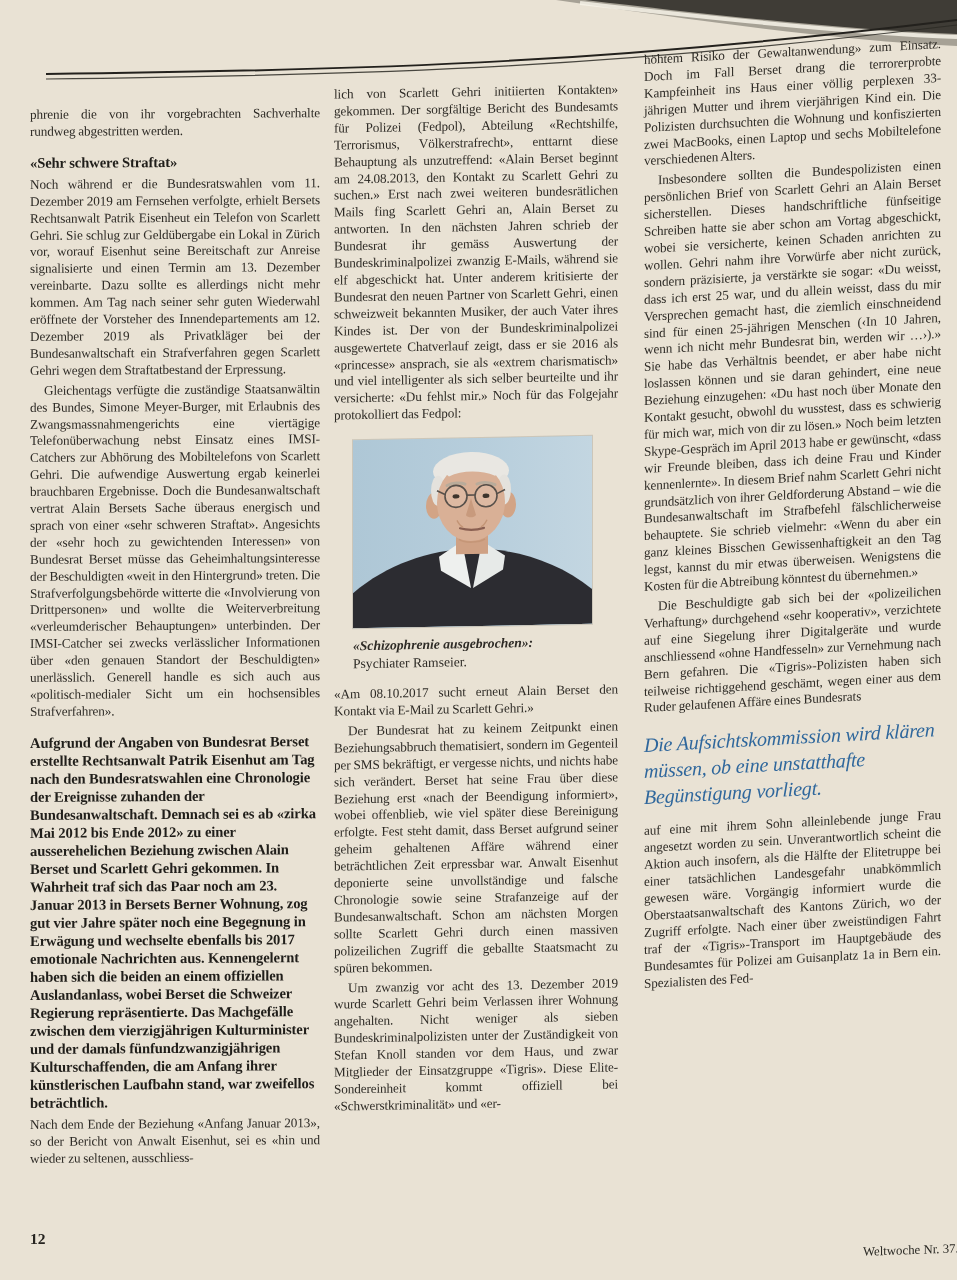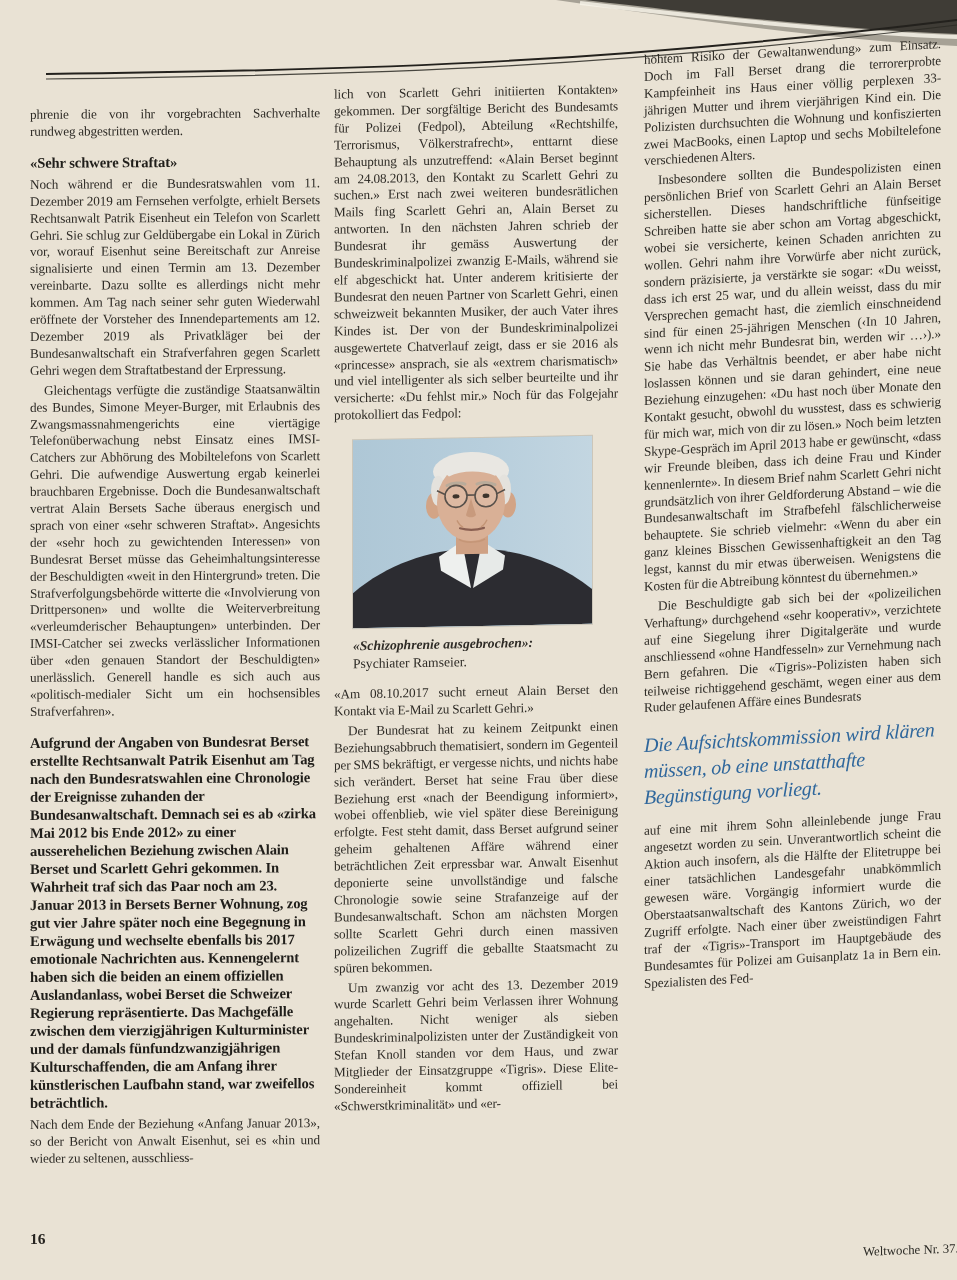--- a/index.html
+++ b/index.html
@@ -148,16 +148,16 @@
   </div>
 
   <div class="col col-right">
     <p class="body-p">höhtem Risiko der Gewaltanwendung» zum Einsatz. Doch im Fall Berset drang die terrorerprobte Kampfeinheit ins Haus einer völlig perplexen 33-jährigen Mutter und ihrem vierjährigen Kind ein. Die Polizisten durchsuchten die Wohnung und konfiszierten zwei MacBooks, einen Laptop und sechs Mobiltelefone verschiedenen Alters.</p>
     <p class="body-p ind">Insbesondere sollten die Bundespolizisten einen persönlichen Brief von Scarlett Gehri an Alain Berset sicherstellen. Dieses handschriftliche fünfseitige Schreiben hatte sie aber schon am Vortag abgeschickt, wobei sie versicherte, keinen Schaden anrichten zu wollen. Gehri nahm ihre Vorwürfe aber nicht zurück, sondern präzisierte, ja verstärkte sie sogar: «Du weisst, dass ich erst 25 war, und du allein weisst, dass du mir Versprechen gemacht hast, die ziemlich einschneidend sind für einen 25-jährigen Menschen (‹In 10 Jahren, wenn ich nicht mehr Bundesrat bin, werden wir …›).» Sie habe das Verhältnis beendet, er aber habe nicht loslassen können und sie daran gehindert, eine neue Beziehung einzugehen: «Du hast noch über Monate den Kontakt gesucht, obwohl du wusstest, dass es schwierig für mich war, mich von dir zu lösen.» Noch beim letzten Skype-Gespräch im April 2013 habe er gewünscht, «dass wir Freunde bleiben, dass ich deine Frau und Kinder kennenlernte». In diesem Brief nahm Scarlett Gehri nicht grundsätzlich von ihrer Geldforderung Abstand – wie die Bundesanwaltschaft im Strafbefehl fälschlicherweise behauptete. Sie schrieb vielmehr: «Wenn du aber ein ganz kleines Bisschen Gewissenhaftigkeit an den Tag legst, kannst du mir etwas überweisen. Wenigstens die Kosten für die Abtreibung könntest du übernehmen.»</p>
     <p class="body-p ind">Die Beschuldigte gab sich bei der «polizeilichen Verhaftung» durchgehend «sehr kooperativ», verzichtete auf eine Siegelung ihrer Digitalgeräte und wurde anschliessend «ohne Handfesseln» zur Vernehmung nach Bern gefahren. Die «Tigris»-Polizisten haben sich teilweise richtiggehend geschämt, wegen einer aus dem Ruder gelaufenen Affäre eines Bundesrats</p>
     <p class="pull-quote">Die Aufsichtskommission wird klären müssen, ob eine unstatthafte Begünstigung vorliegt.</p>
     <p class="body-p">auf eine mit ihrem Sohn alleinlebende junge Frau angesetzt worden zu sein. Unverantwortlich scheint die Aktion auch insofern, als die Hälfte der Elitetruppe bei einer tatsächlichen Landesgefahr unabkömmlich gewesen wäre. Vorgängig informiert wurde die Oberstaatsanwaltschaft des Kantons Zürich, wo der Zugriff erfolgte. Nach einer über zweistündigen Fahrt traf der «Tigris»-Transport im Hauptgebäude des Bundesamtes für Polizei am Guisanplatz 1a in Bern ein. Spezialisten des Fed-</p>
   </div>
 
-  <div class="page-number">16</div>
+  <div class="page-number">12</div>
   <div class="issue-label">Weltwoche Nr. 37.2</div>
 
 </div>
 
 </body></html>

